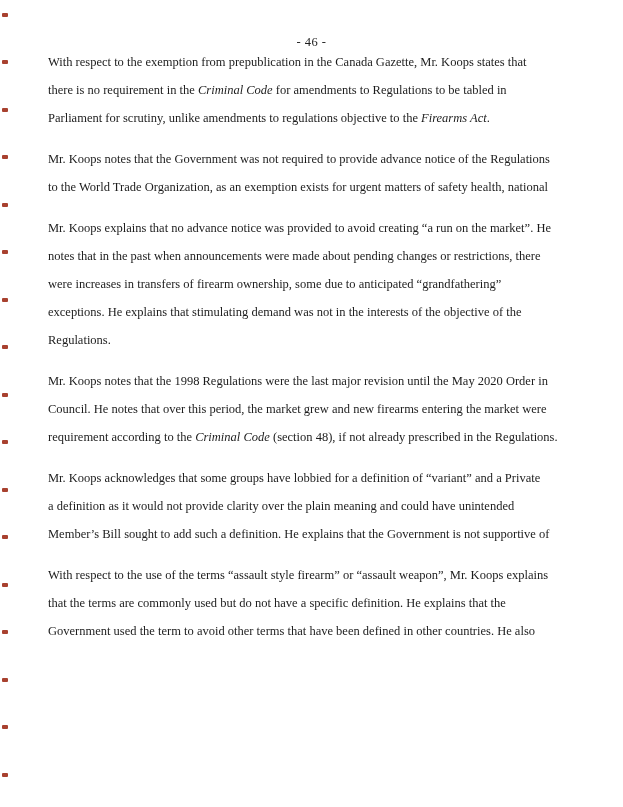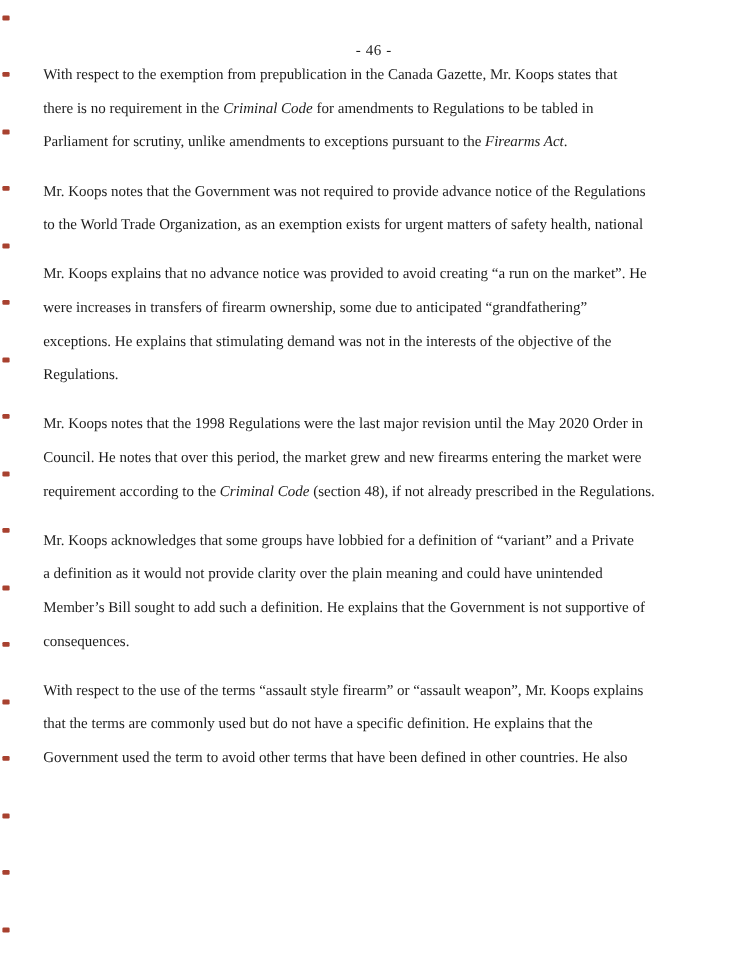--- a/index.html
+++ b/index.html
@@ -18,21 +18,21 @@
     color: #1c1c1c;
   }
   .page-number {
     padding-top: 36px;
     height: 12px;
     line-height: 12px;
     text-align: center;
     letter-spacing: 0.5px;
   }
   .content {
-    margin-left: 36px;
+    margin-left: 48px;
     width: 486px;
   }
   .content p {
     margin: 0 0 13px 0;
     line-height: 28px;
   }
   .line {
     display: block;
     white-space: nowrap;
   }
@@ -65,42 +65,42 @@
       <div class="edge-mark" style="top: 630px; background: rgb(168, 65, 47);"></div>
       <div class="edge-mark" style="top: 678px; background: rgb(168, 65, 47);"></div>
       <div class="edge-mark" style="top: 725px; background: rgb(168, 65, 47);"></div>
       <div class="edge-mark" style="top: 773px; background: rgb(168, 65, 47);"></div>
     </div>
   <div class="page-number">- 46 -</div>
   <div class="content" id="content">
       <p>
         <span class="line"><span>With respect to the exemption from prepublication in the Canada Gazette, Mr. Koops states that</span></span>
         <span class="line"><span>there is no requirement in the </span><i>Criminal Code</i><span> for amendments to Regulations to be tabled in</span></span>
-        <span class="line"><span>Parliament for scrutiny, unlike amendments to exceptions pursuant to the </span><i>Firearms Act</i><span>.</span></span>
+        <span class="line"><span>Parliament for scrutiny, unlike amendments to regulations objective to the </span><i>Firearms Act</i><span>.</span></span>
       </p>
       <p>
         <span class="line"><span>Mr. Koops notes that the Government was not required to provide advance notice of the Regulations</span></span>
         <span class="line"><span>to the World Trade Organization, as an exemption exists for urgent matters of safety health, national</span></span>
       </p>
       <p>
         <span class="line"><span>Mr. Koops explains that no advance notice was provided to avoid creating “a run on the market”. He</span></span>
+        <span class="line"><span>notes that in the past when announcements were made about pending changes or restrictions, there</span></span>
         <span class="line"><span>were increases in transfers of firearm ownership, some due to anticipated “grandfathering”</span></span>
         <span class="line"><span>exceptions. He explains that stimulating demand was not in the interests of the objective of the</span></span>
         <span class="line"><span>Regulations.</span></span>
       </p>
       <p>
         <span class="line"><span>Mr. Koops notes that the 1998 Regulations were the last major revision until the May 2020 Order in</span></span>
         <span class="line"><span>Council. He notes that over this period, the market grew and new firearms entering the market were</span></span>
         <span class="line"><span>requirement according to the </span><i>Criminal Code</i><span> (section 48), if not already prescribed in the Regulations.</span></span>
       </p>
       <p>
         <span class="line"><span>Mr. Koops acknowledges that some groups have lobbied for a definition of “variant” and a Private</span></span>
         <span class="line"><span>a definition as it would not provide clarity over the plain meaning and could have unintended</span></span>
         <span class="line"><span>Member’s Bill sought to add such a definition. He explains that the Government is not supportive of</span></span>
-        <span class="line"><span>consequences.</span></span>
       </p>
       <p>
         <span class="line"><span>With respect to the use of the terms “assault style firearm” or “assault weapon”, Mr. Koops explains</span></span>
         <span class="line"><span>that the terms are commonly used but do not have a specific definition. He explains that the</span></span>
         <span class="line"><span>Government used the term to avoid other terms that have been defined in other countries. He also</span></span>
       </p>
     </div>
 </div>
 
 </body></html>

